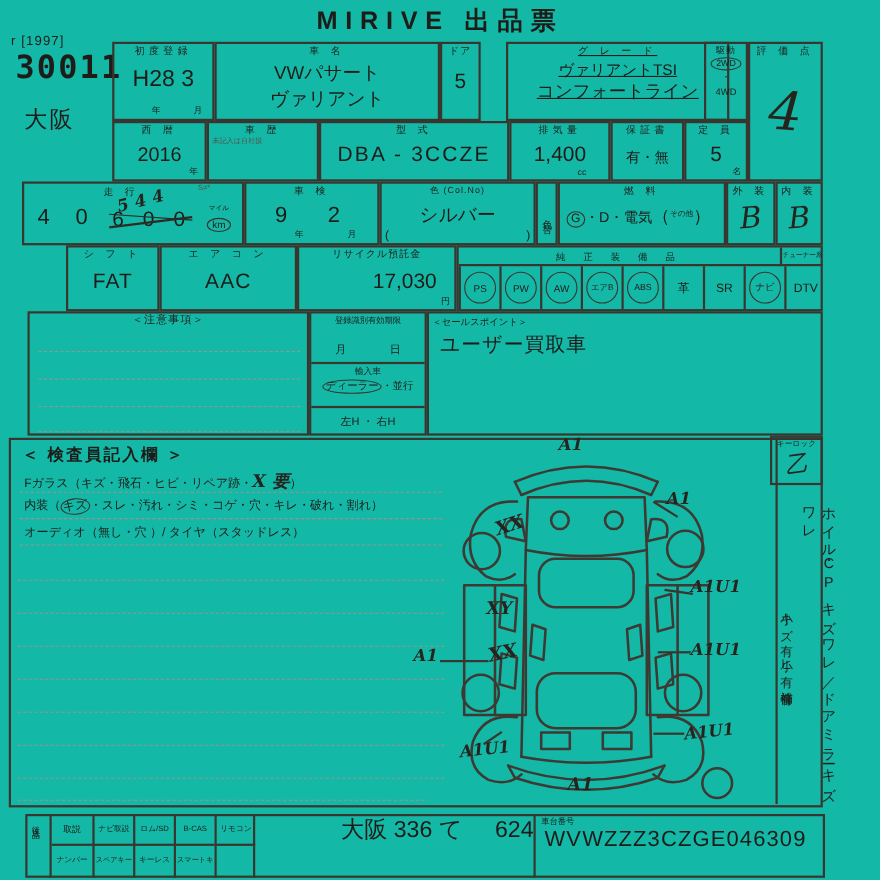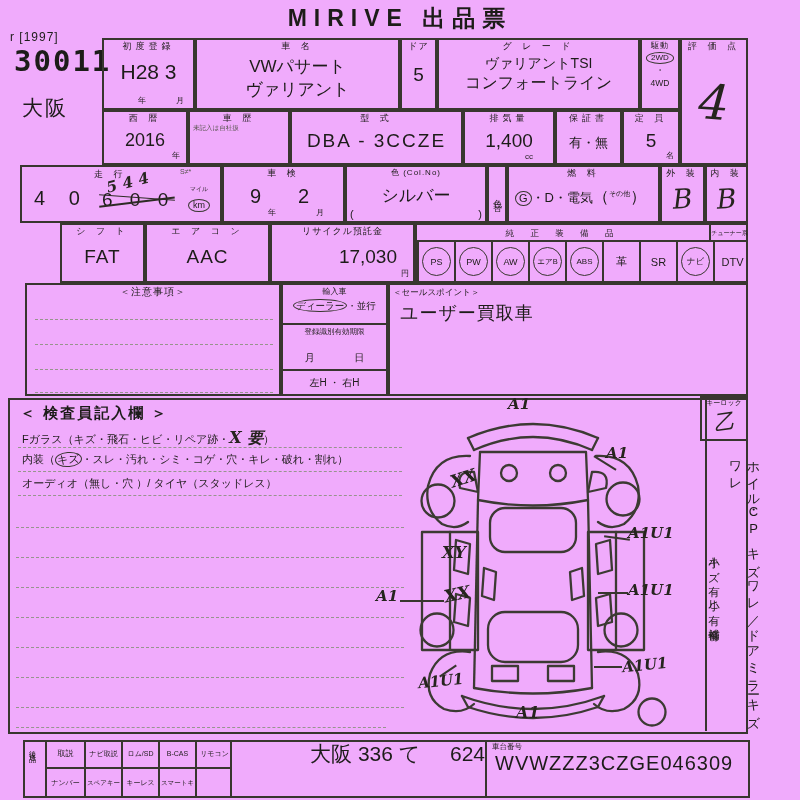--- a/index.html
+++ b/index.html
@@ -1,16 +1,16 @@
 <!DOCTYPE html>
 <html><head>
 <meta charset="utf-8">
 <style>
   html,body{margin:0;padding:0;background:#d8d8d4;}
-  .sheet{position:relative;width:800px;height:800px;background:#f0abfc;
+  .sheet{position:relative;width:800px;height:800px;background:#14b8a6;
          font-family:"Liberation Sans",sans-serif;color:#1d1c19;overflow:hidden;}
   .abs{position:absolute;}
   .cell{position:absolute;box-sizing:border-box;border:2px solid #38362f;}
   .lbl{display:block;text-align:center;font-size:9px;letter-spacing:4px;line-height:1.25;
        padding-top:1px;white-space:nowrap;overflow:hidden;}
   .lbl.ns{letter-spacing:1px;}
   .val{text-align:center;}
   .u{position:absolute;bottom:2px;font-size:8px;}
   .hw{font-family:"DejaVu Serif",serif;font-style:italic;color:#26241e;}
   .oval{display:inline-block;border:1.6px solid #38362f;border-radius:50%;padding:0 4px;line-height:1.2;}
@@ -52,21 +52,21 @@
     <span class="lbl">車  名</span>
     <div class="val" style="font-size:17px;margin-top:3px;">VWパサート</div>
     <div class="val" style="font-size:17px;">ヴァリアント</div>
   </div>
 
   <div class="cell" style="left:400px;top:38px;width:37px;height:72px;">
     <span class="lbl ns">ドア</span>
     <div class="val" style="font-size:19px;margin-top:12px;">5</div>
   </div>
 
-  <div class="cell" style="left:437px;top:38px;width:203px;height:72px;">
+  <div class="cell" style="left:460px;top:38px;width:203px;height:72px;text-decoration:underline;">
     <span class="lbl">グ レ ー ド</span>
     <div class="val" style="font-size:14px;margin-top:3px;">ヴァリアントTSI</div>
     <div class="val" style="font-size:16px;">コンフォートライン</div>
   </div>
 
   <div class="cell" style="left:640px;top:38px;width:40px;height:72px;">
     <span class="lbl ns" style="font-size:8px;">駆動</span>
     <div class="val" style="font-size:8.5px;line-height:1.5;">
       <span class="oval" style="font-size:8px;">2WD</span>
       <div>・</div>
@@ -218,32 +218,32 @@
 
   <div class="cell" style="left:25px;top:283px;width:256px;height:113px;">
     <span class="lbl ns" style="font-size:10px;">＜注意事項＞</span>
     <span class="dl" style="left:8px;top:34px;width:238px;"></span>
     <span class="dl" style="left:8px;top:59px;width:238px;"></span>
     <span class="dl" style="left:8px;top:84px;width:238px;"></span>
     <span class="dl" style="left:8px;top:107px;width:238px;"></span>
   </div>
 
   <div class="cell" style="left:281px;top:283px;width:107px;height:113px;">
-    <div style="border-bottom:2px solid #38362f;height:40px;box-sizing:border-box;text-align:center;">
-      <div style="font-size:8px;padding-top:1px;">輸入車</div>
-      <div style="font-size:9.5px;margin-top:2px;white-space:nowrap;">
-        <span class="oval" style="padding:0 2px;">ディーラー</span><span>・</span><span>並行</span>
-      </div>
-    </div>
     <div style="border-bottom:2px solid #38362f;height:46px;box-sizing:border-box;">
       <div style="font-size:7.5px;text-align:center;padding-top:2px;">登録識別有効期限</div>
       <div style="font-size:10px;text-align:center;margin-top:14px;">
         <span>月</span>
         <span style="display:inline-block;width:34px;"></span>
         <span>日</span>
+      </div>
+    </div>
+    <div style="border-bottom:2px solid #38362f;height:40px;box-sizing:border-box;text-align:center;">
+      <div style="font-size:8px;padding-top:1px;">輸入車</div>
+      <div style="font-size:9.5px;margin-top:2px;white-space:nowrap;">
+        <span class="oval" style="padding:0 2px;">ディーラー</span><span>・</span><span>並行</span>
       </div>
     </div>
     <div style="font-size:10px;text-align:center;padding-top:5px;">左H ・ 右H</div>
   </div>
 
   <div class="cell" style="left:388px;top:283px;width:360px;height:113px;">
     <div style="font-size:8.5px;padding:2px 0 0 3px;">＜セールスポイント＞</div>
     <div style="font-size:18px;padding:2px 0 0 10px;letter-spacing:1px;">ユーザー買取車</div>
   </div>
 

